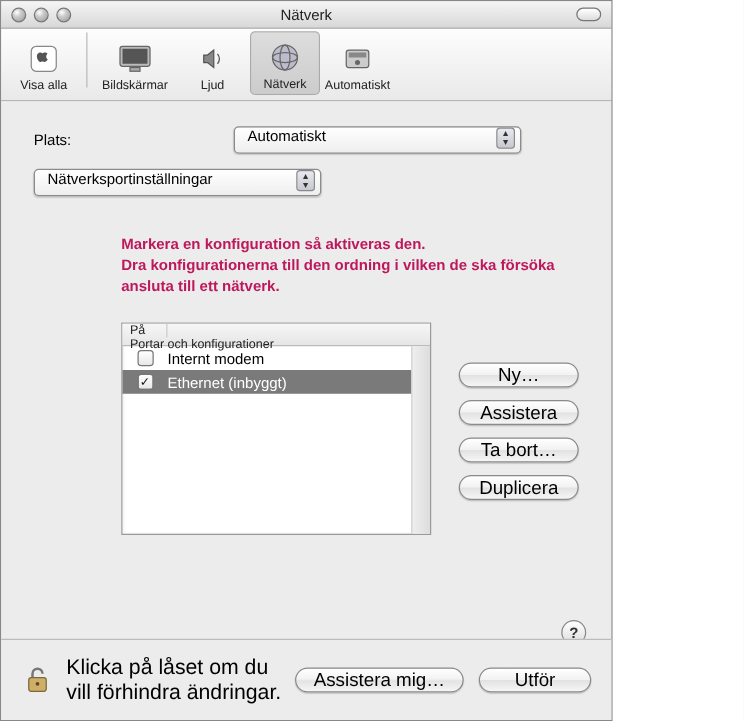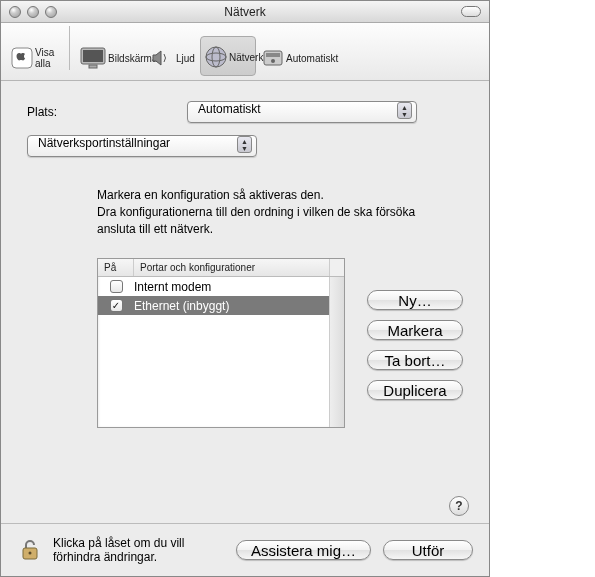--- a/index.html
+++ b/index.html
@@ -59,20 +59,21 @@
     height: 58px;
     background: linear-gradient(#fdfdfd,#e9e9e9);
     border-bottom: 1px solid #b5b5b5;
     display: flex;
     align-items: flex-end;
     padding: 0 6px 4px 6px;
     gap: 2px;
   }
   .tool {
     display: flex;
+    flex-direction: column;
     align-items: center;
     width: 56px;
     padding: 4px 2px 2px 2px;
     border-radius: 4px;
     font-size: 10px;
     color: #222;
   }
   .tool.wide { width: 64px; }
   .tool.sel {
     background: linear-gradient(#ddd,#ccc);
@@ -128,21 +129,22 @@
     display: flex; flex-direction: column;
     align-items: center; justify-content: center;
     font-size: 7px;
     line-height: 7px;
     color: #333;
   }
   .instructions {
     margin: 30px 0 20px 70px;
     font-size: 12px;
     line-height: 17px;
-    color: #000000;
+    color: #be185d;
+    font-weight: bold;
   }
   .mid {
     display: flex;
     gap: 22px;
     margin-left: 70px;
   }
   .listbox {
     width: 290px;
     height: 170px;
     border: 1px solid #9a9a9a;
@@ -151,20 +153,21 @@
     flex-direction: column;
     box-shadow: inset 0 1px 3px rgba(0,0,0,0.15);
   }
   .list-header {
     display: flex;
     height: 18px;
     background: linear-gradient(#f6f6f6,#e6e6e6);
     border-bottom: 1px solid #bbb;
     font-size: 10px;
     color: #222;
+    flex-direction: column;
   }
   .col-pa { width: 36px; border-right: 1px solid #ccc; padding-left: 6px; display:flex;align-items:center;}
   .col-name { flex:1; padding-left: 6px; display:flex;align-items:center;}
   .col-scroll { width: 15px; border-left: 1px solid #ccc; background:#f0f0f0;}
   .list-body { flex:1; display:flex; }
   .rows { flex:1; }
   .list-row {
     display: flex;
     height: 19px;
     align-items: center;
@@ -231,21 +234,21 @@
     align-items:center;
     gap: 10px;
     background: #ececec;
   }
   .lock {
     width: 26px; height: 26px;
     display:flex;align-items:center;justify-content:center;
   }
   .footer-text {
     flex:1;
-    font-size: 12px;
+    font-size: 17px;
     color: #000;
   }
   .footer-btns { display:flex; gap:12px; }
 </style>
 </head>
 <body>
 
 <div class="window">
 
   <div class="titlebar">
@@ -354,21 +357,21 @@
                 </div>
               <span>Ethernet (inbyggt)</span>
             </div>
           </div>
           <div class="scrolltrack"></div>
         </div>
       </div>
 
       <div class="btns">
         <div class="aqua-btn">Ny…</div>
-        <div class="aqua-btn">Markera</div>
+        <div class="aqua-btn">Assistera</div>
         <div class="aqua-btn">Ta bort…</div>
         <div class="aqua-btn">Duplicera</div>
       </div>
     </div>
 
     <div class="help-btn">?</div>
 
     <div class="footer" style="position:absolute;left:0;right:0;bottom:0;">
       <div class="lock">
         <svg width="22" height="24" viewBox="0 0 22 24">

